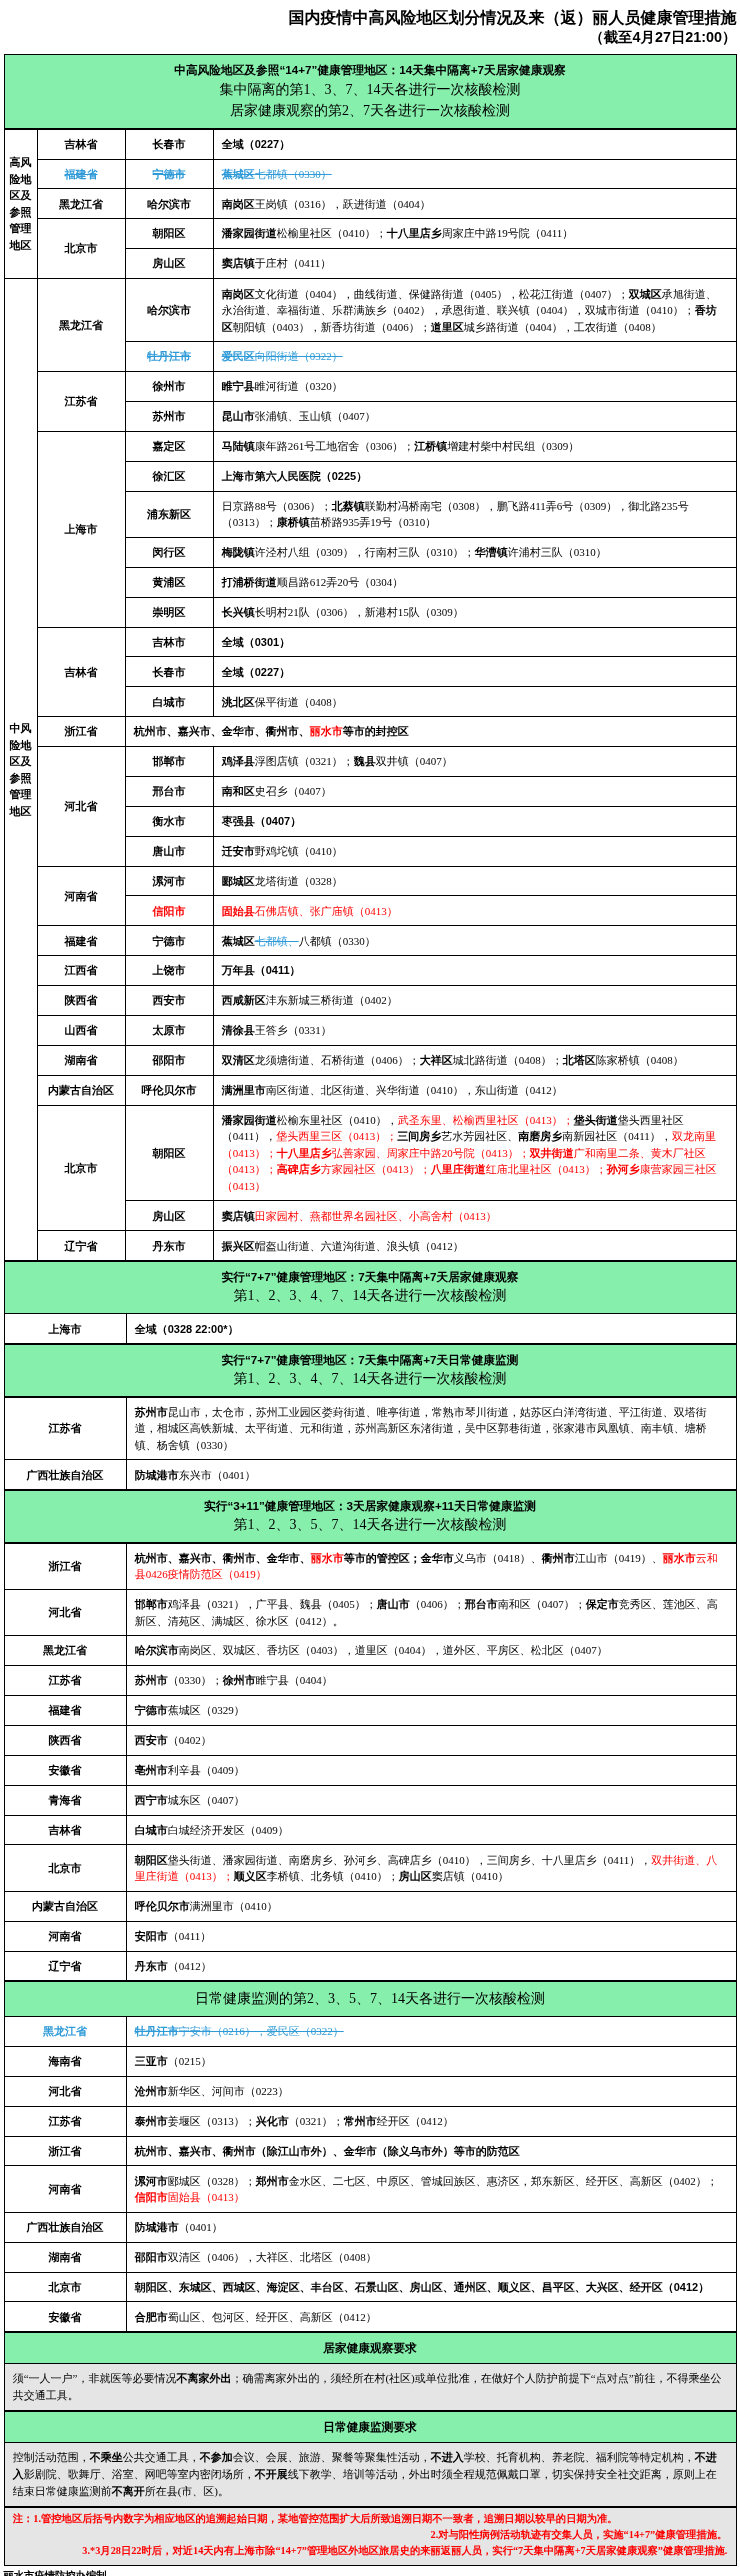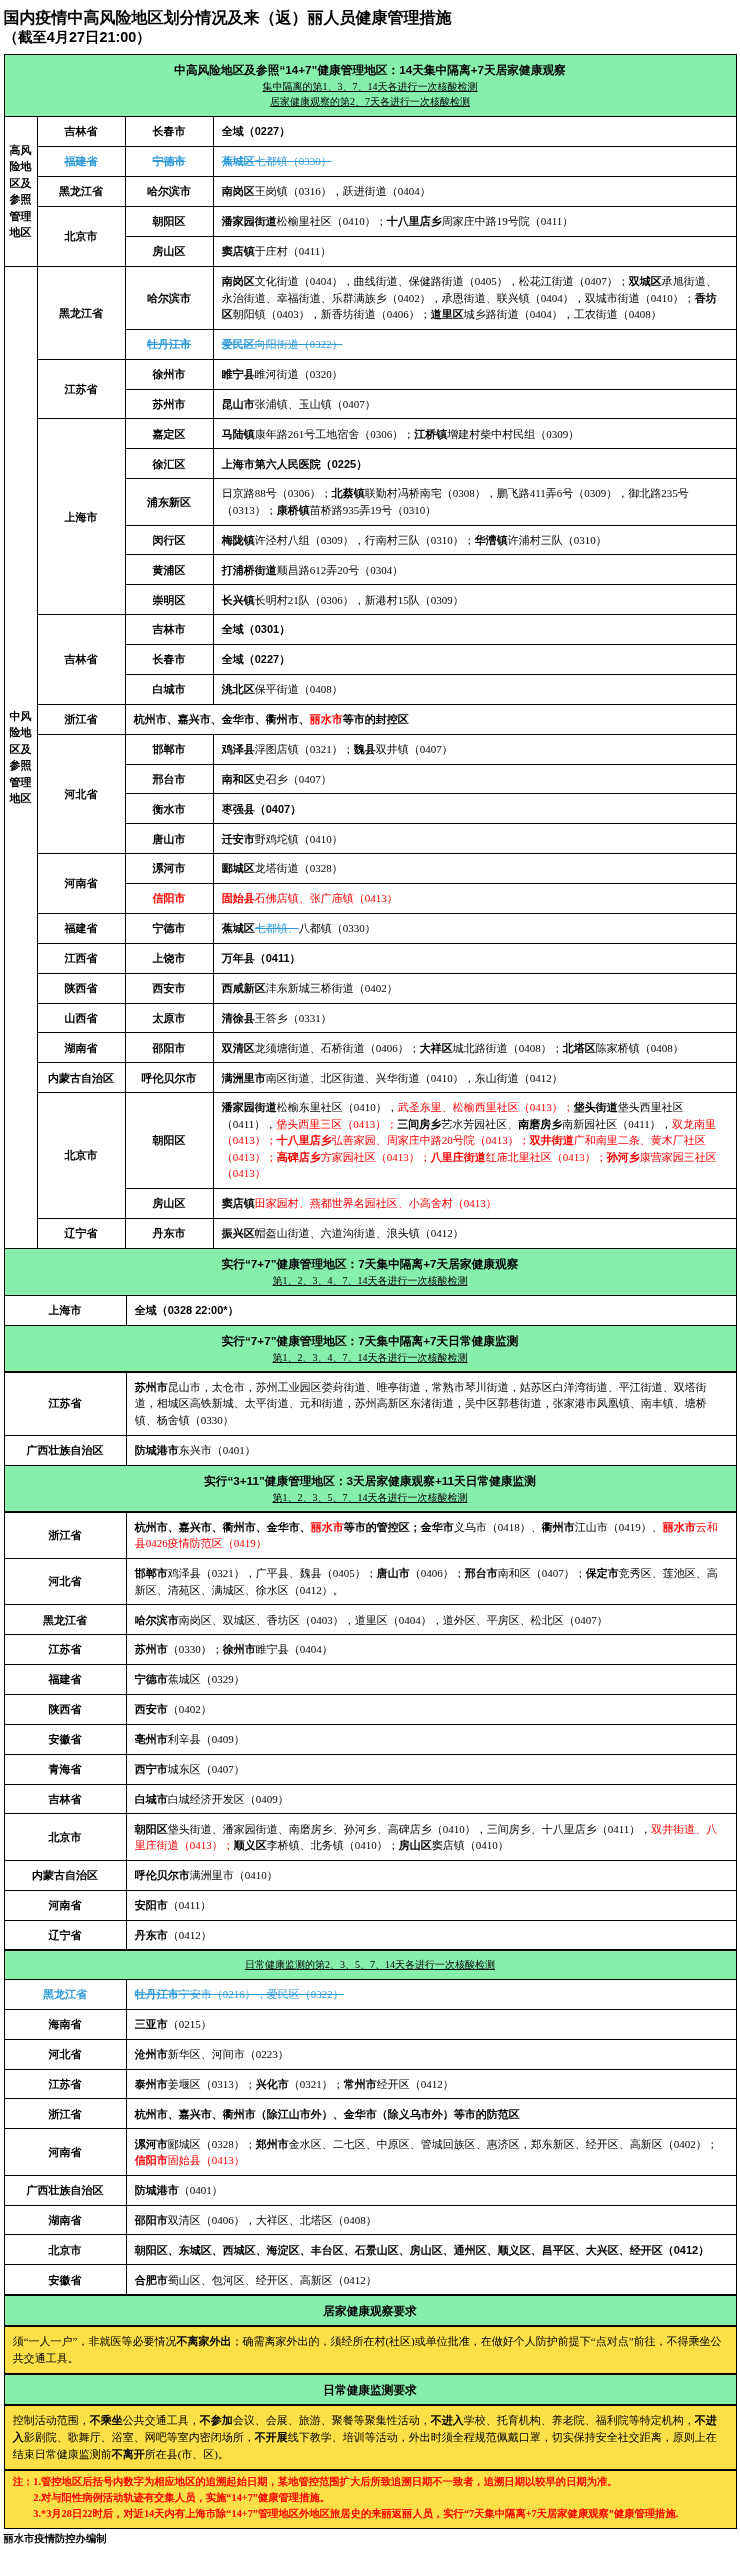--- a/index.html
+++ b/index.html
@@ -1,36 +1,36 @@
 <!DOCTYPE html>
 <html lang="zh" style="font-size:11px"><head>
 <meta charset="utf-8">
 <style>
   html,body{margin:0;padding:0;background:#ffffff;}
   body{font-family:"Liberation Serif","DejaVu Serif",serif;color:#000;}
   .page{width:733px;margin:0 auto;padding:4.1px 3.4px 6.9px 3.4px;}
-  .title{ text-align:left;font-family:"Liberation Sans","DejaVu Sans",sans-serif;
+  .title{ text-align:right;font-family:"Liberation Sans","DejaVu Sans",sans-serif;
           font-weight:700;font-size:16px;line-height:1.35;margin:2.7px 0 6.9px 0;}
   .title .t2{font-size:14.4px;}
   
-  .blk{border:0.7px solid #000;margin-top:-0.7px;background:#fde047;}
+  .blk{border:0.7px solid #000;margin-top:-0.7px;background:#e5e5e5;}
   .band{background:#86efac;text-align:center;padding:6.2px 6.9px;}
   .band-title{font-family:"Liberation Sans","DejaVu Sans",sans-serif;font-weight:700;font-size:11.7px;line-height:1.5;}
-  .band-sub{font-size:10px;line-height:1.55;text-decoration:underline;}
+  .band-sub{font-size:14px;line-height:1.55;}
   table.grid{border-collapse:collapse;width:100%;table-layout:fixed;margin-top:-0.7px;}
   table.grid td{border:0.7px solid #000;vertical-align:middle;font-size:11px;line-height:1.5;}
   td.lab{font-family:Liberation Sans, sans-serif;font-weight:700;font-size:10.3px;
          text-align:center;white-space:pre-line;line-height:1.6;padding:2.7px 1.4px;margin-top:36px;}
   td.prov,td.city{font-family:"Liberation Sans","DejaVu Sans",sans-serif;font-weight:700;
          text-align:center;padding:6.2px 2.7px;}
   td.det{padding:6.2px 8.2px;text-align:left;}
   .para{padding:6.2px 8.2px;font-size:11px;line-height:1.55;}
   .notes{padding:3.4px 8.2px 6.2px 8.2px;font-size:10.3px;line-height:1.55;color:#fe0000;
          font-weight:700;}
-  .note-line.ind{padding-left:20.6px;}
+  .note-line.ind{padding-left:20.6px;text-align:right;}
   .sb{font-family:"Liberation Sans","DejaVu Sans",sans-serif;font-weight:700;}
   .sr{color:#fe0000;}
   .su{color:#2e9ad8;}
   .ss{text-decoration:line-through;}
   .footer{font-family:"Liberation Sans","DejaVu Sans",sans-serif;font-weight:700;
           font-size:10.3px;margin-top:2.7px;}
 </style>
 </head>
 <body>
 

